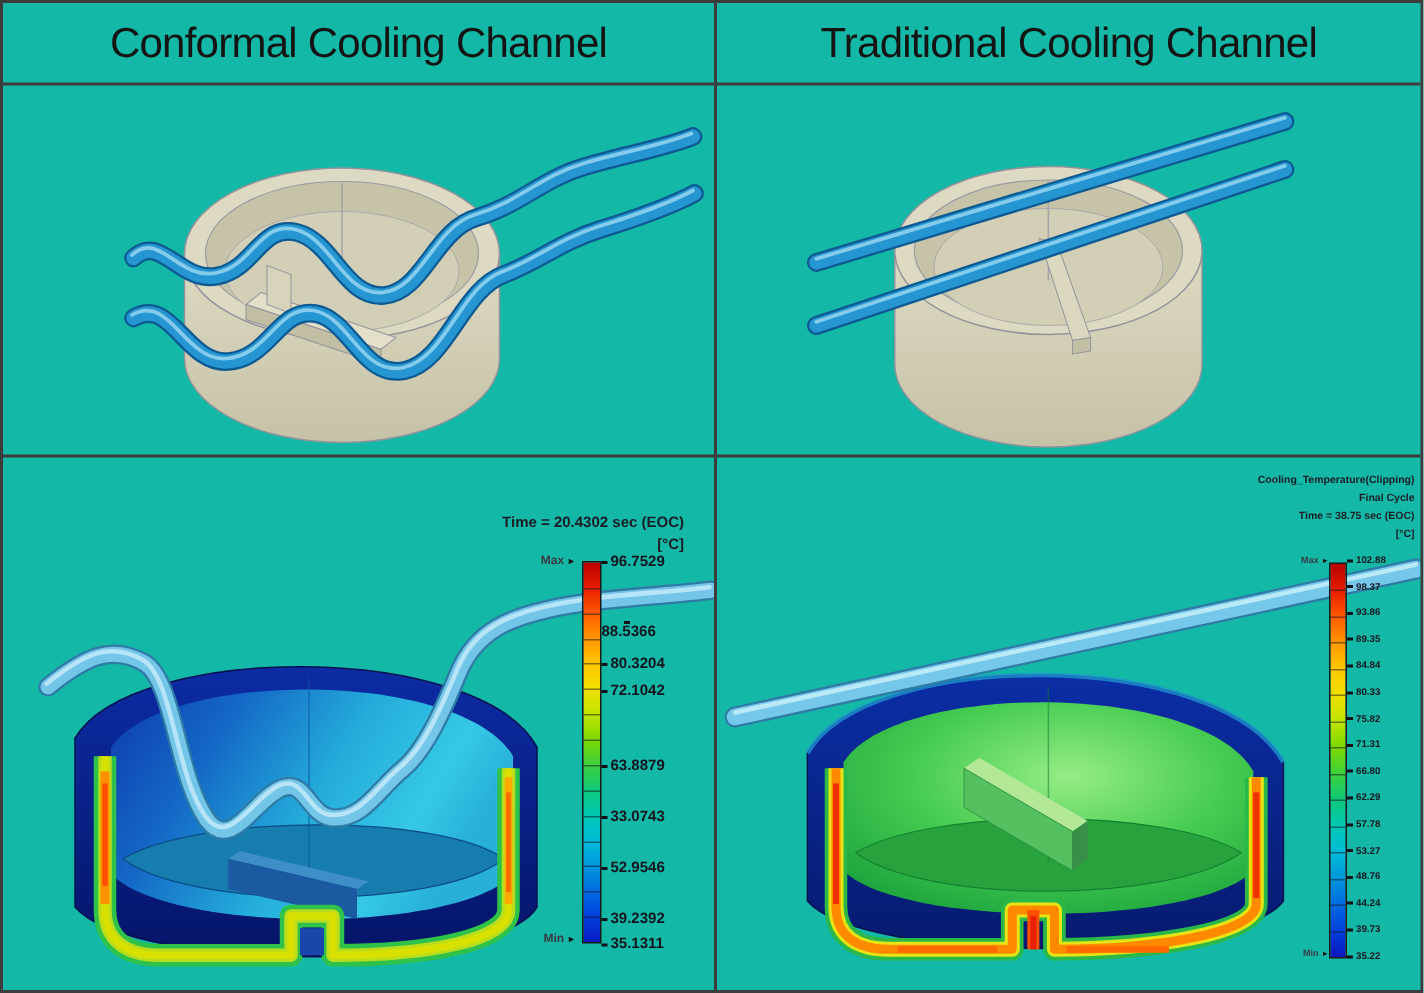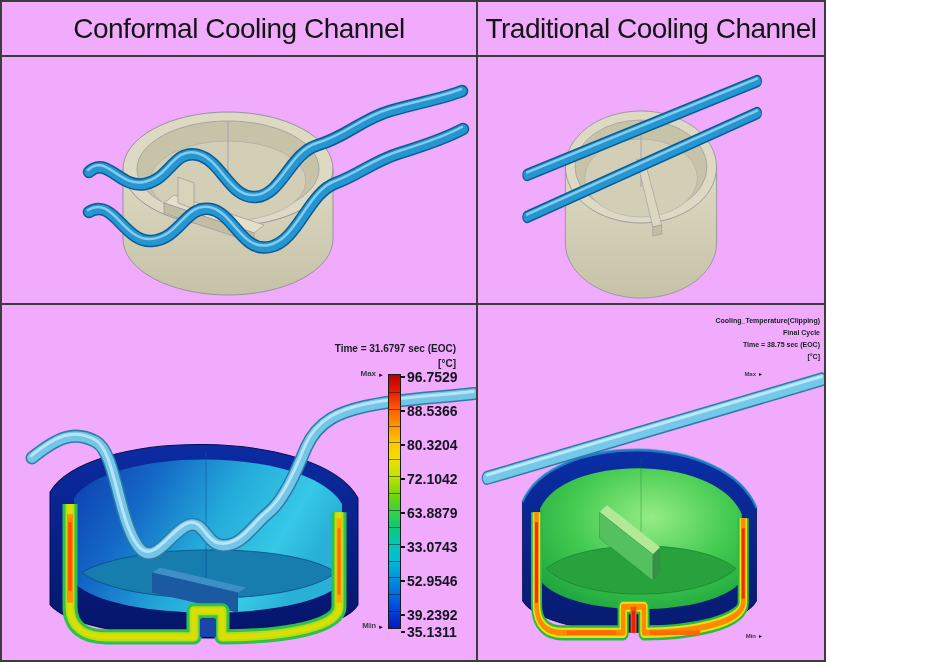--- a/index.html
+++ b/index.html
@@ -1,18 +1,18 @@
 <!DOCTYPE html>
 <html><head>
 <meta charset="utf-8">
 <style>
   html,body{margin:0;padding:0;background:#fff;}
   .figure{
-    position:relative;width:826px;height:662px;box-sizing:border-box;
-    border:2px solid #3c3c3c;background:#f0abfc;
+    position:relative;width:949px;height:662px;box-sizing:border-box;
+    border:2px solid #3c3c3c;background:#14b8a6;
     display:grid;grid-template-columns:476px 1fr;grid-template-rows:55px 248px 1fr;
     font-family:"Liberation Sans",sans-serif;overflow:hidden;
   }
   .cell{position:relative;box-sizing:border-box;overflow:hidden;}
   .col1{border-right:2px solid #3c3c3c;}
   .rowline{border-bottom:2px solid #3c3c3c;}
   .header-cell{display:flex;align-items:center;justify-content:center;
     font-size:28px;color:#141414;letter-spacing:-0.5px;}
   .cell svg{position:absolute;left:0;top:0;width:100%;height:100%;}
   
@@ -26,21 +26,21 @@
   .legend-right .maxmin{font-size:6px;}
   .maxmin .arrow{color:#111;line-height:1;}
   .legend-left .arrow{font-size:6px;}
   .legend-right .arrow{font-size:5px;}
   .cb-wrap{position:absolute;}
   .cb-bar{position:absolute;inset:0;border:1px solid #1a1a1a;}
   .cb-sep{position:absolute;left:0;right:0;height:1px;background:rgba(15,15,35,.5);}
   .cb-row{position:absolute;left:100%;display:flex;align-items:center;white-space:nowrap;}
   .cb-tick{display:inline-block;width:4px;height:2px;background:#101018;margin-right:2px;}
   .cb-txt{font-weight:bold;color:#14141e;}
-  .legend-left .cb-txt{font-size:14px;}
+  .legend-left .cb-txt{font-size:10px;}
   .legend-right .cb-txt{font-size:6.5px;}
 </style>
 </head>
 <body>
 
 <div class="figure">
 
   <div class="cell col1 rowline header-cell">
     <span>Conformal Cooling Channel</span>
   </div>
@@ -138,21 +138,21 @@
         <path d="M337,212 L337,296" stroke="#ffa800" stroke-width="5"></path>
         <path d="M337,222 L337,288" stroke="#ff6a00" stroke-width="3"></path>
       </g>
       <g fill="none" stroke-linecap="round">
         <path d="M30,152 C55,132 72,124 94,136 C114,147 116,212 136,240 C152,262 168,226 186,219 C202,213 204,238 220,239 C240,240 250,220 266,207 C282,194 294,166 304,142 C316,114 340,106 362,101 C396,93 440,92 472,88" stroke="#2f7ba6" stroke-width="13"></path>
         <path d="M30,152 C55,132 72,124 94,136 C114,147 116,212 136,240 C152,262 168,226 186,219 C202,213 204,238 220,239 C240,240 250,220 266,207 C282,194 294,166 304,142 C316,114 340,106 362,101 C396,93 440,92 472,88" stroke="#74c6e8" stroke-width="10"></path>
         <path d="M30,152 C55,132 72,124 94,136 C114,147 116,212 136,240 C152,262 168,226 186,219 C202,213 204,238 220,239 C240,240 250,220 266,207 C282,194 294,166 304,142 C316,114 340,106 362,101 C396,93 440,92 472,88" stroke="#bfe8f8" stroke-width="3" transform="translate(-1,-2)" opacity="0.9"></path>
       </g>
     </svg>
     <div class="legend legend-left">
-      <div class="legend-title" style="right:20px;top:38px;">Time = 31.6797 sec (EOC)</div>
+      <div class="legend-title" style="right:20px;top:38px;">Time = 20.4302 sec (EOC)</div>
       <div class="legend-unit" style="right:20px;top:53px;">[°C]</div>
       <div class="maxmin" style="right:92px;top:64px;">
         <span>Max</span>
         <span class="arrow">►</span>
       </div>
       <div class="cb-wrap" style="left:386px;top:69px;width:13px;height:255px;">
         <div class="cb-bar" style="background: linear-gradient(rgb(184, 0, 0), rgb(232, 28, 0), rgb(255, 90, 0), rgb(255, 150, 0), rgb(255, 200, 0), rgb(240, 224, 0), rgb(192, 228, 0), rgb(124, 216, 0), rgb(60, 210, 60), rgb(14, 200, 120), rgb(0, 200, 180), rgb(0, 188, 216), rgb(0, 150, 220), rgb(0, 108, 224), rgb(0, 64, 220), rgb(10, 24, 192));">
             <div class="cb-sep" style="top: 6.66667%;"></div>
             <div class="cb-sep" style="top: 13.3333%;"></div>
             <div class="cb-sep" style="top: 20%;"></div>
@@ -165,29 +165,29 @@
             <div class="cb-sep" style="top: 66.6667%;"></div>
             <div class="cb-sep" style="top: 73.3333%;"></div>
             <div class="cb-sep" style="top: 80%;"></div>
             <div class="cb-sep" style="top: 86.6667%;"></div>
             <div class="cb-sep" style="top: 93.3333%;"></div>
           </div>
       <div class="cb-row" style="top: -5px;">
             <span class="cb-tick"></span>
             <span class="cb-txt">96.7529</span>
           </div>
-          <div class="cb-row" style="top: 29px;">
+          <div class="cb-row" style="top: 40px; flex-direction: column;">
             <span class="cb-tick"></span>
             <span class="cb-txt">88.5366</span>
           </div>
           <div class="cb-row" style="top: 63px;">
             <span class="cb-tick"></span>
             <span class="cb-txt">80.3204</span>
           </div>
-          <div class="cb-row" style="top: 97px;">
+          <div class="cb-row" style="top: 81px;">
             <span class="cb-tick"></span>
             <span class="cb-txt">72.1042</span>
           </div>
           <div class="cb-row" style="top: 131px;">
             <span class="cb-tick"></span>
             <span class="cb-txt">63.8879</span>
           </div>
           <div class="cb-row" style="top: 165px;">
             <span class="cb-tick"></span>
             <span class="cb-txt">33.0743</span>

